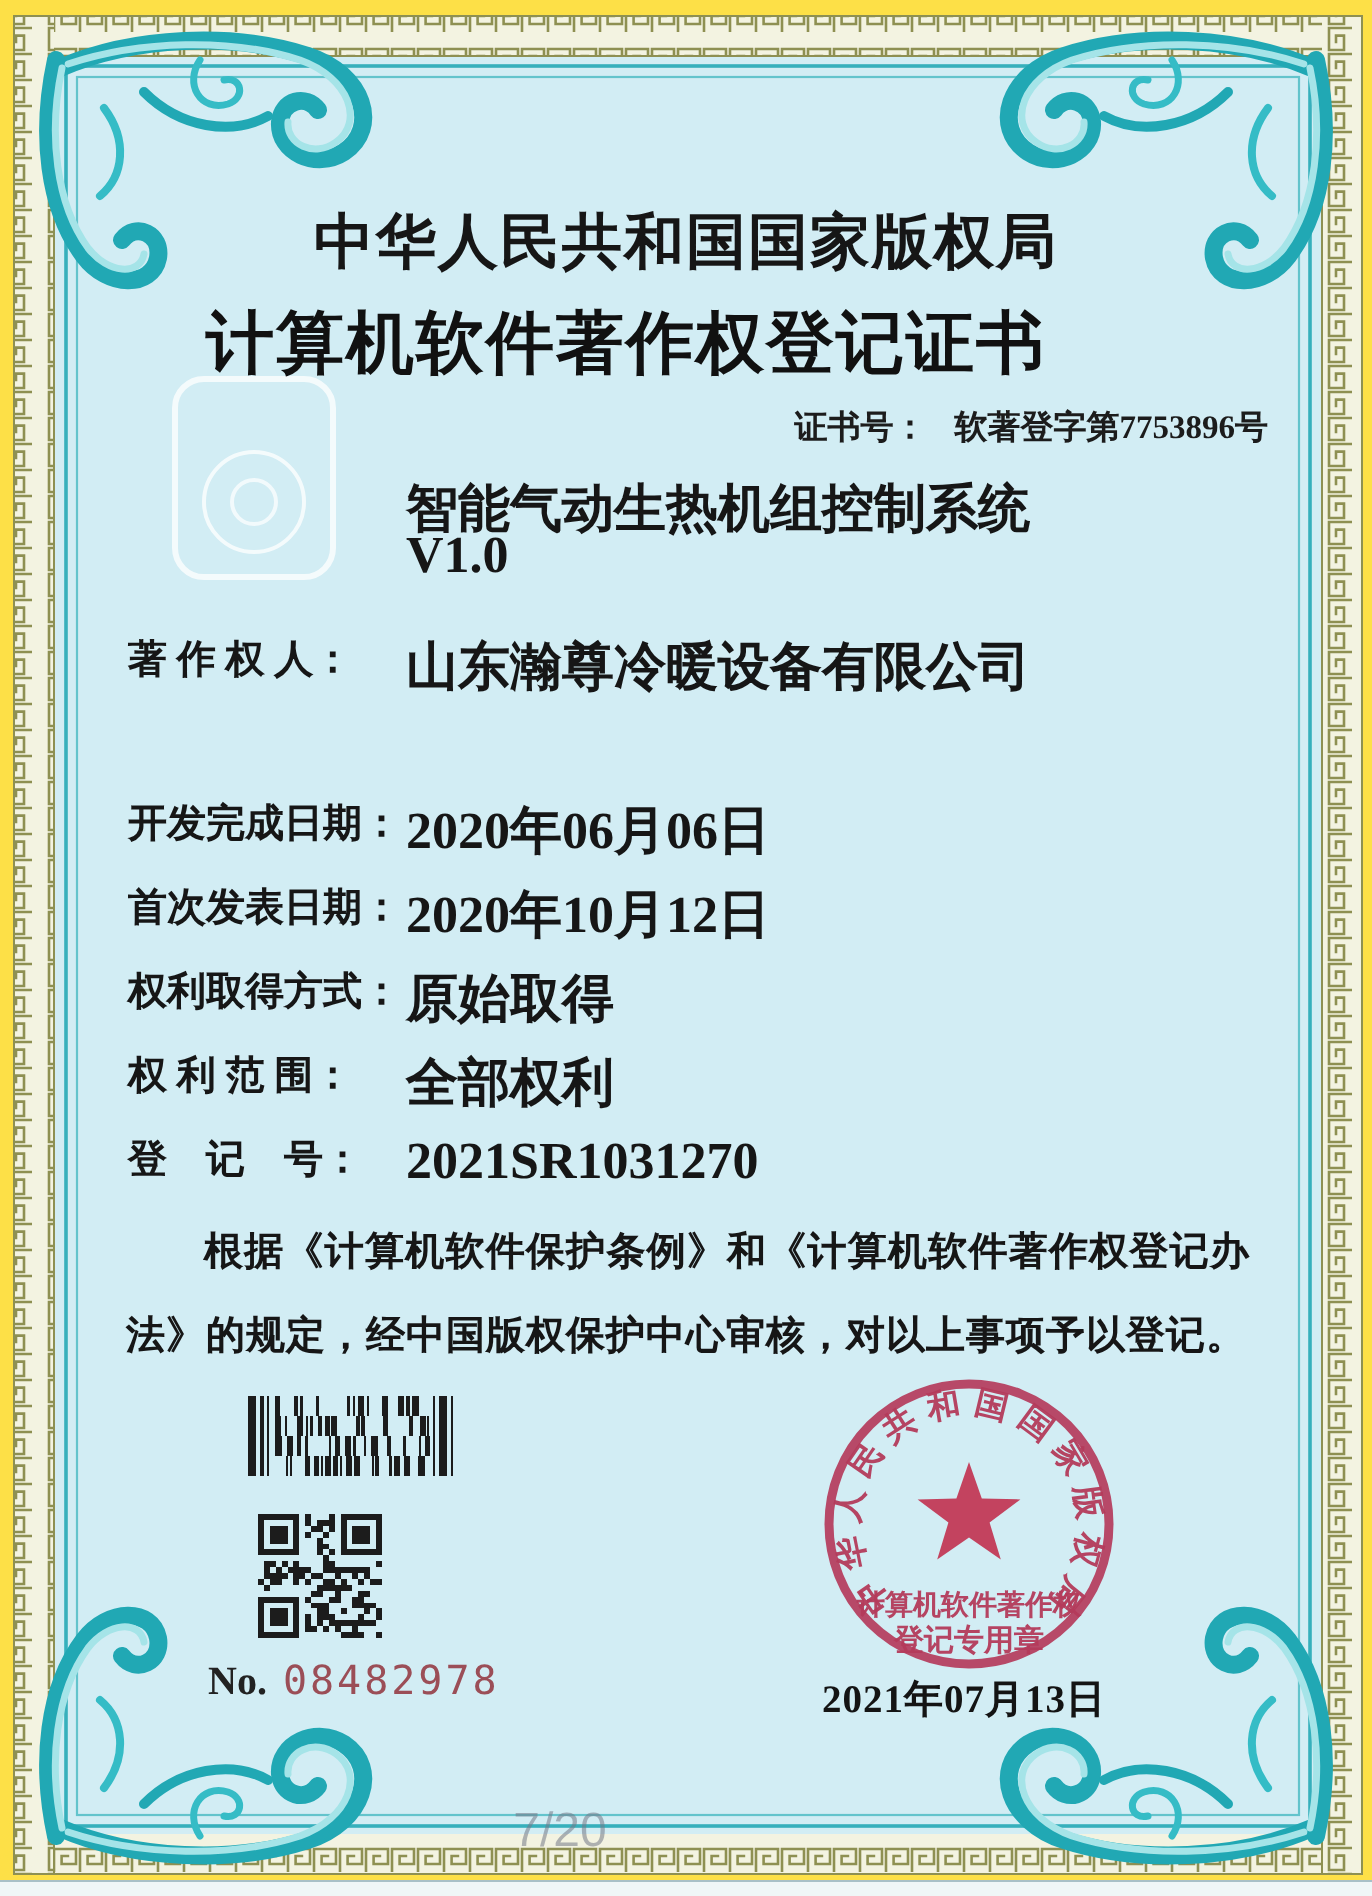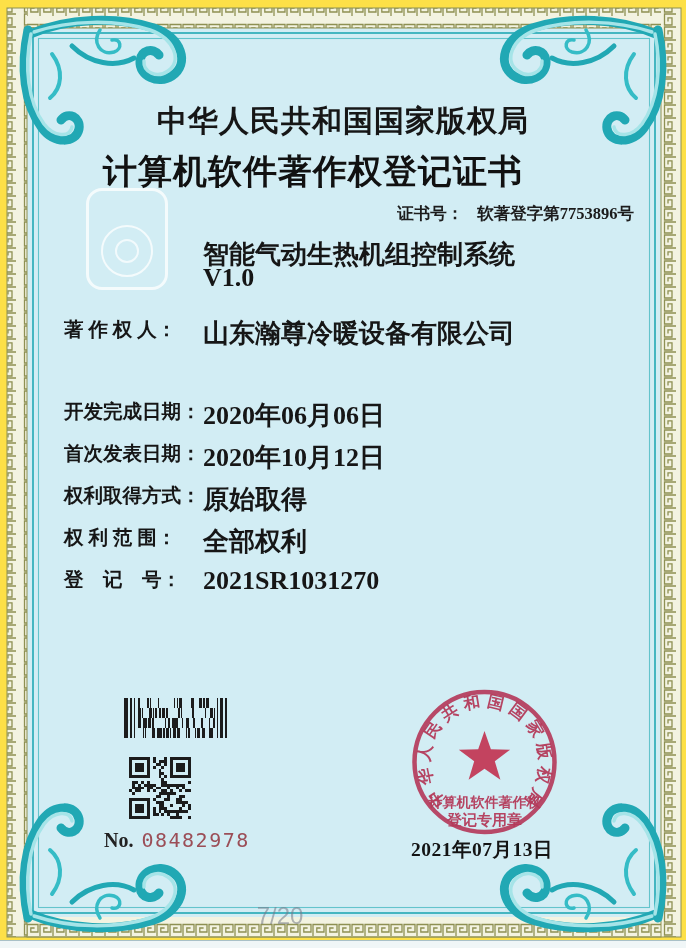--- a/index.html
+++ b/index.html
@@ -118,20 +118,21 @@
 
   <div class="abs f-label" style="top:482px">权利取得方式：</div>
   <div class="abs f-value" style="top:482px">原始取得</div>
 
   <div class="abs f-label" style="top:524px">权 利 范 围：</div>
   <div class="abs f-value" style="top:524px">全部权利</div>
 
   <div class="abs f-label" style="top:566px">登　记　号：</div>
   <div class="abs f-value" style="top:566px">2021SR1031270</div>
 
+  <div class="abs statement">根据《计算机软件保护条例》和《计算机软件著作权登记办法》的规定，经中国版权保护中心审核，对以上事项予以登记。</div>
 
   <svg id="barcode" viewBox="0 0 100 40" preserveAspectRatio="none" fill="#1c1c1c" shape-rendering="crispEdges" xmlns="http://www.w3.org/2000/svg">
       <rect x="0" y="0" width="4" height="40"></rect>
       <rect x="6" y="0" width="1.6" height="40"></rect>
       <rect x="9.2" y="0" width="1" height="40"></rect>
       <rect x="13" y="0" width="2.3139997339406984" height="10"></rect>
       <rect x="22.018532001794565" y="0" width="2.1549019581428275" height="10"></rect>
       <rect x="24.86174499441951" y="0" width="1.388419831073107" height="10"></rect>
       <rect x="32.5432684747238" y="0" width="1.4664561751608067" height="10"></rect>
       <rect x="47.70430827266737" y="0" width="1.0991109849415306" height="10"></rect>

